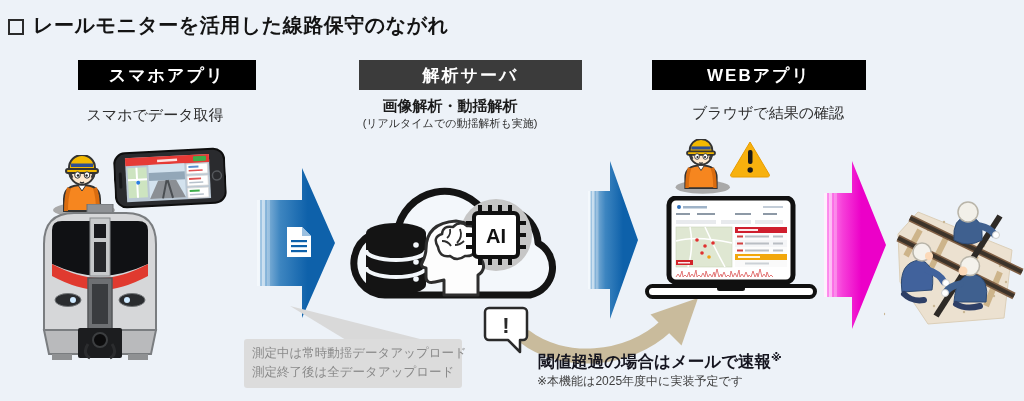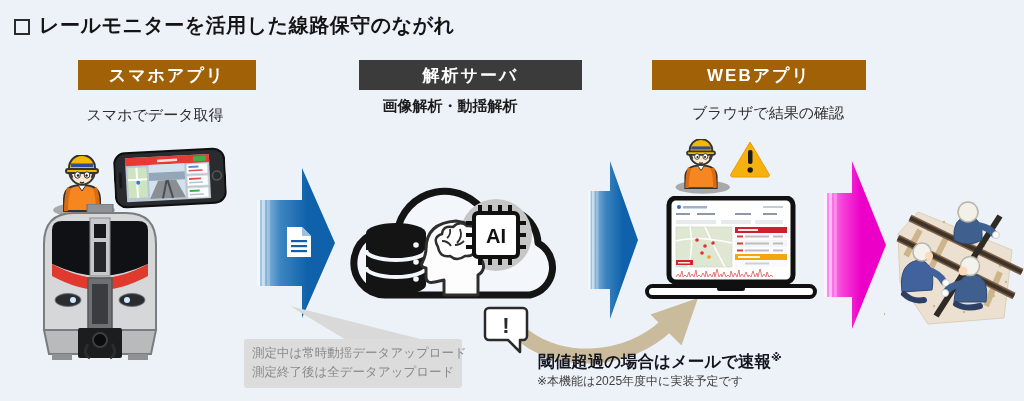--- a/index.html
+++ b/index.html
@@ -1,27 +1,27 @@
 <!DOCTYPE html>
 <html><head>
 <meta charset="utf-8">
 <style>
   html,body{margin:0;padding:0;}
   body{font-family:"Liberation Sans","DejaVu Sans",sans-serif;}
   #canvas{position:relative;width:1024px;height:401px;background:#edf2f8;overflow:hidden;}
   .abs{position:absolute;}
 
   
-  .title-row{left:14px;top:12px;display:flex;align-items:center;gap:9px;justify-content:center;}
+  .title-row{left:8px;top:12px;display:flex;align-items:center;gap:9px;justify-content:center;}
   .sq-bullet{width:12px;height:12px;border:2.5px solid #2b2b2b;display:inline-block;margin-top:2px;background:transparent;}
   .page-title{font-size:20px;font-weight:bold;color:#141414;letter-spacing:.5px;}
 
   
   .chip{height:30px;display:flex;align-items:center;justify-content:center;color:#fff;font-size:17px;font-weight:bold;letter-spacing:2px;}
-  .chip-blue{background:#a16207;}
+  .chip-blue{background:#000000;}
   .chip-dark{background:#3b3b3b;}
 
   .caption{font-size:15px;color:#2f2f2f;text-align:center;}
   .caption-bold{font-weight:bold;color:#1b1b1b;}
   .caption-sub{font-size:11px;color:#2f2f2f;text-align:center;}
 
   .upload-box{background:#dcdcdc;border-radius:3px;color:#8a8a8a;font-size:12.5px;line-height:1.55;padding:5px 8px;white-space:nowrap;text-align:right;}
 
   .alert-text{font-size:16.5px;font-weight:bold;color:#15151f;text-align:center;white-space:nowrap;}
   .alert-ref{font-size:11px;vertical-align:6px;font-weight:bold;}
@@ -37,20 +37,21 @@
     <span class="sq-bullet"></span>
     <span class="page-title">レールモニターを活用した線路保守のながれ</span>
   </div>
 
   <div class="abs chip chip-blue" style="left:78px;top:60px;width:178px;">スマホアプリ</div>
   <div class="abs chip chip-dark" style="left:339px;top:60px;width:223px;margin-left:20px;">解析サーバ</div>
   <div class="abs chip chip-blue" style="left:652px;top:60px;width:214px;">WEBアプリ</div>
 
   <div class="abs caption" style="left:60px;top:106px;width:190px;">スマホでデータ取得</div>
   <div class="abs caption caption-bold" style="left:350px;top:97px;width:200px;">画像解析・動揺解析</div>
+  <div class="abs caption-sub" style="left:340px;top:116px;width:220px;">(リアルタイムでの動揺解析も実施)</div>
   <div class="abs caption" style="left:668px;top:104px;width:200px;">ブラウザで結果の確認</div>
 
   <svg class="abs" style="left:42px;top:155px;" width="80" height="64" viewBox="0 0 80 64">
     <ellipse cx="42" cy="55" rx="31" ry="7.5" fill="#a9a9a9"></ellipse>
     <path d="M22,56 L22,44 Q22,30 40,30 Q58,30 58,44 L58,56 Z" fill="#f6861f" stroke="#333" stroke-width="2"></path>
     <path d="M27,33 Q24,42 24,56" stroke="#d96c10" stroke-width="4" fill="none"></path>
     <path d="M53,33 Q56,42 56,56" stroke="#d96c10" stroke-width="4" fill="none"></path>
     <path d="M36,30 L44,30 L40,36 Z" fill="#fff" stroke="#333" stroke-width="1"></path>
     <circle cx="40" cy="17" r="12.5" fill="#fde8cf" stroke="#333" stroke-width="2"></circle>
     <path d="M28,14 a12 12 0 0 0 2,9" stroke="#3a3a3a" stroke-width="3" fill="none"></path>

